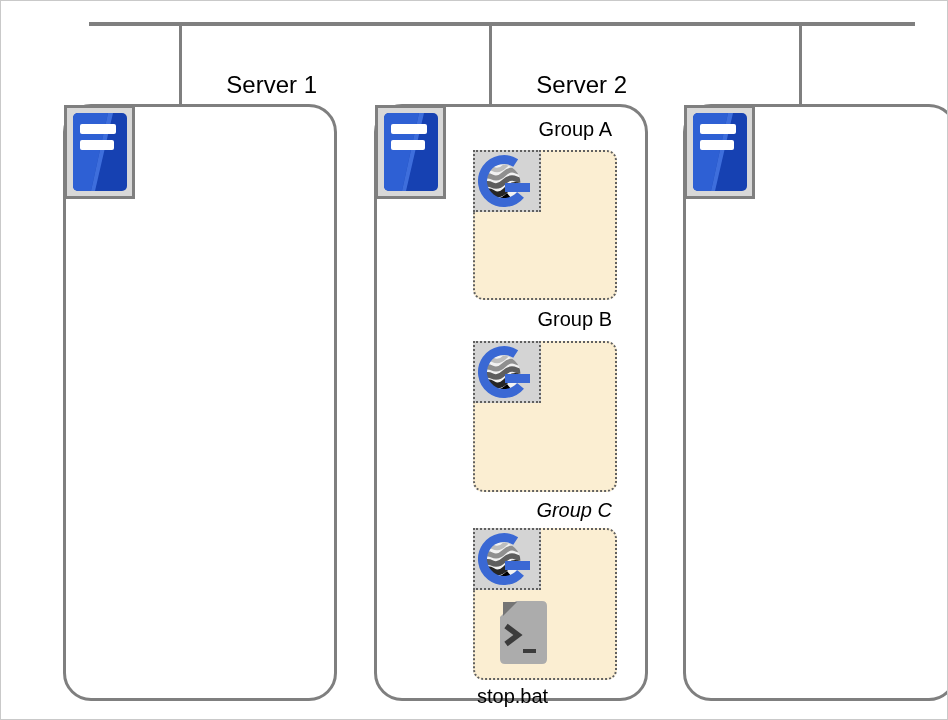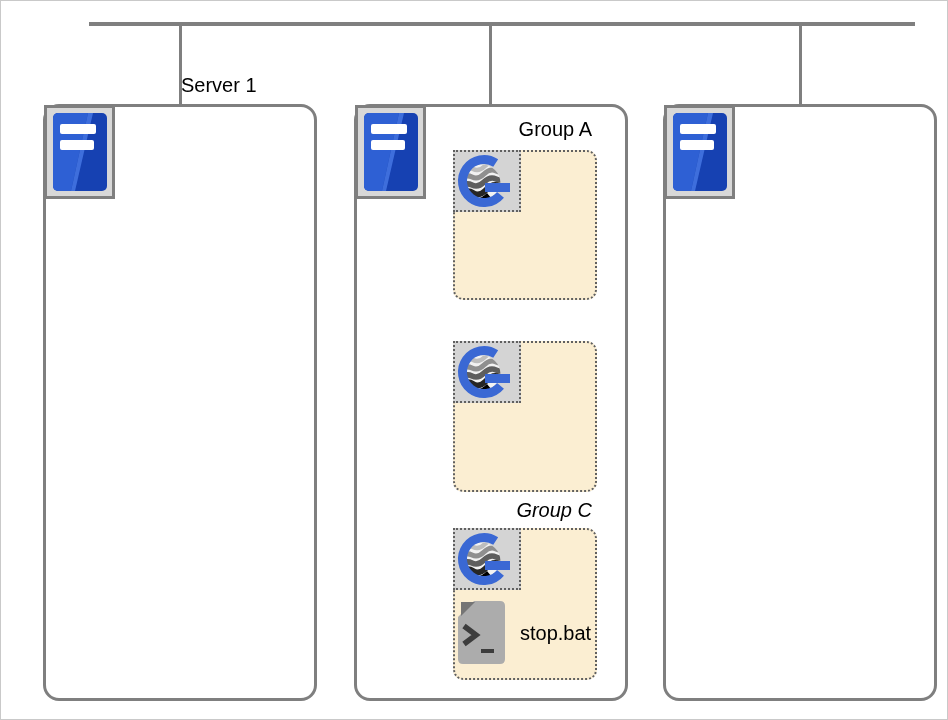--- a/index.html
+++ b/index.html
@@ -14,29 +14,30 @@
     overflow:hidden;
   }
   
   .bus{position:absolute;left:88px;top:21px;width:826px;height:4px;background:#7F7F7F;}
   .drop{position:absolute;top:22px;width:3px;height:84px;background:#7F7F7F;}
   .drop.d1{left:178px;} .drop.d2{left:488px;} .drop.d3{left:798px;}
 
   
   .srv-label{
     position:absolute;top:72px;width:136px;height:24px;
-    font-size:20px;line-height:24px;text-align:left;white-space:nowrap;
+    font-size:24px;line-height:24px;text-align:right;white-space:nowrap;
   }
   .srv-label.l1{left:180px;} .srv-label.l2{left:490px;} .srv-label.l3{left:800px;}
 
   
   .server-box{
     position:absolute;top:103px;width:274px;height:597px;
-    box-sizing:border-box;border:3px solid #7F7F7F;border-radius:16px;
+    box-sizing:border-box;border:3px solid #7F7F7F;border-radius:28px;
     background:#fff;
+    margin-left:20px;
   }
   .server-box.s1{left:42px;} .server-box.s2{left:353px;} .server-box.s3{left:662px;}
 
   .server-icon-wrap{position:absolute;left:-2px;top:-2px;width:71px;height:94px;}
 
   
   .grp-label{
     position:absolute;left:96px;width:144px;height:22px;
     font-size:20px;line-height:22px;text-align:right;padding-right:5px;
     box-sizing:border-box;white-space:nowrap;
@@ -53,21 +54,21 @@
   .group.gc{top:421px;height:152px;}
 
   .app-tile{
     position:absolute;left:-2px;top:-2px;width:68px;height:62px;
     box-sizing:border-box;border:2px dotted #606060;background:#D4D4D4;
   }
   .app-tile svg{display:block;width:64px;height:58px;}
 
   .file-row{
     position:absolute;left:2px;top:70px;
-    display:flex;align-items:center;gap:14px;
+    display:flex;align-items:flex-end;gap:20px;flex-direction:column;
   }
   .file-row svg{display:block;width:49px;height:65px;flex:0 0 auto;}
   .file-label{font-size:20px;line-height:22px;white-space:nowrap;}
 </style>
 </head>
 <body>
 
 <svg width="0" height="0" style="position:absolute" aria-hidden="true">
   <defs>
 
@@ -111,20 +112,21 @@
 </svg>
 
 <div class="canvas">
 
   <div class="bus"></div>
   <div class="drop d1"></div>
   <div class="drop d2"></div>
   <div class="drop d3"></div>
 
   <div class="srv-label l1">Server 1</div>
+  <div class="srv-label l2">Server 2</div>
 
   <div class="server-box s1">
     <div class="server-icon-wrap">
       <svg viewBox="0 0 71 94" width="71" height="94">
           <use href="#sym-server"></use>
         </svg>
     </div>
   </div>
 
   <div class="server-box s2">
@@ -136,20 +138,21 @@
 
     <div class="grp-label la">Group A</div>
     <div class="group ga">
       <div class="app-tile">
         <svg viewBox="0 0 64 58">
             <use href="#sym-gapp"></use>
           </svg>
       </div>
     </div>
 
+    <div class="grp-label lb">Group B</div>
     <div class="group gb">
       <div class="app-tile">
         <svg viewBox="0 0 64 58">
             <use href="#sym-gapp"></use>
           </svg>
       </div>
     </div>
 
     <div class="grp-label lc">Group C</div>
     <div class="group gc">

